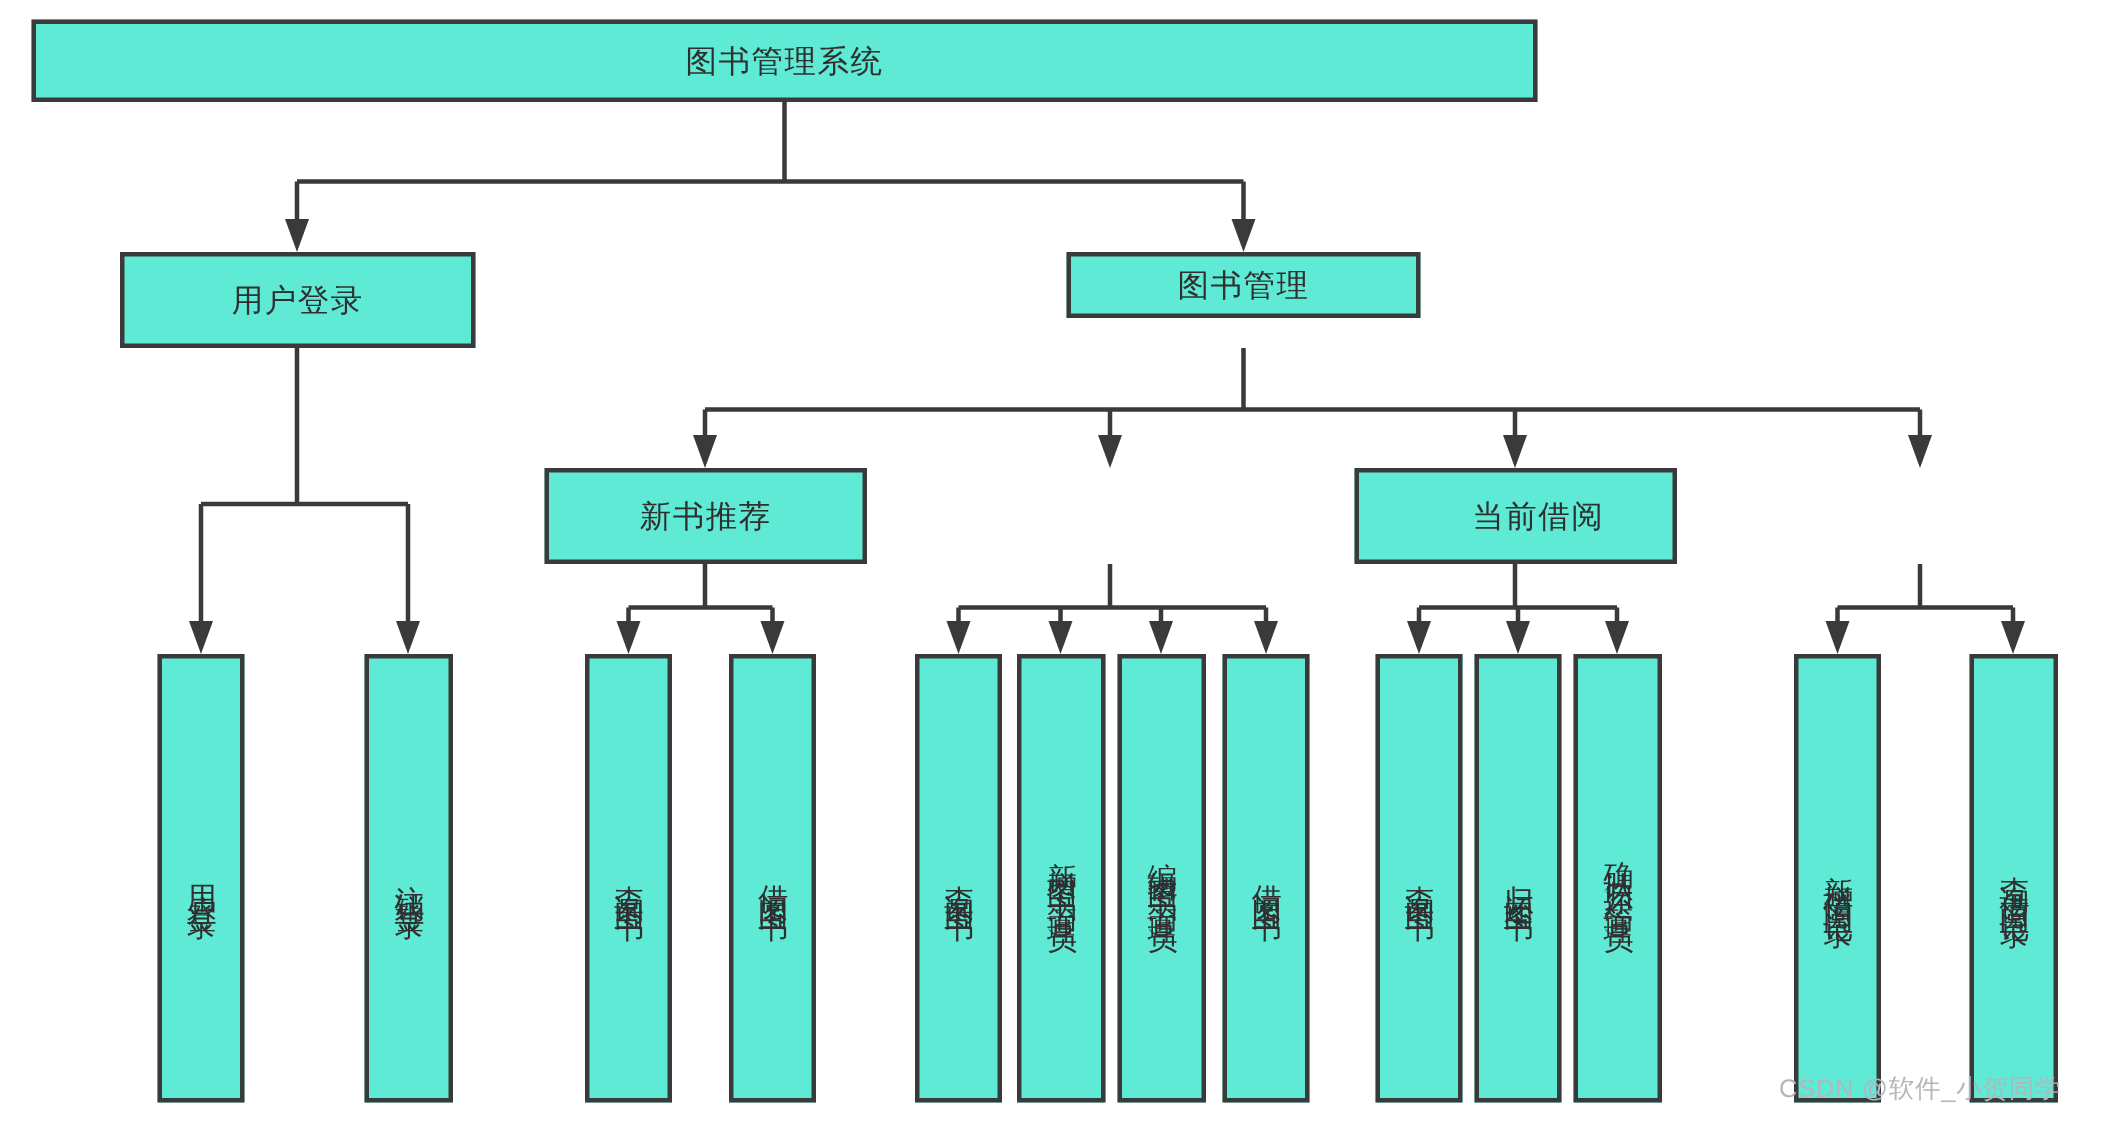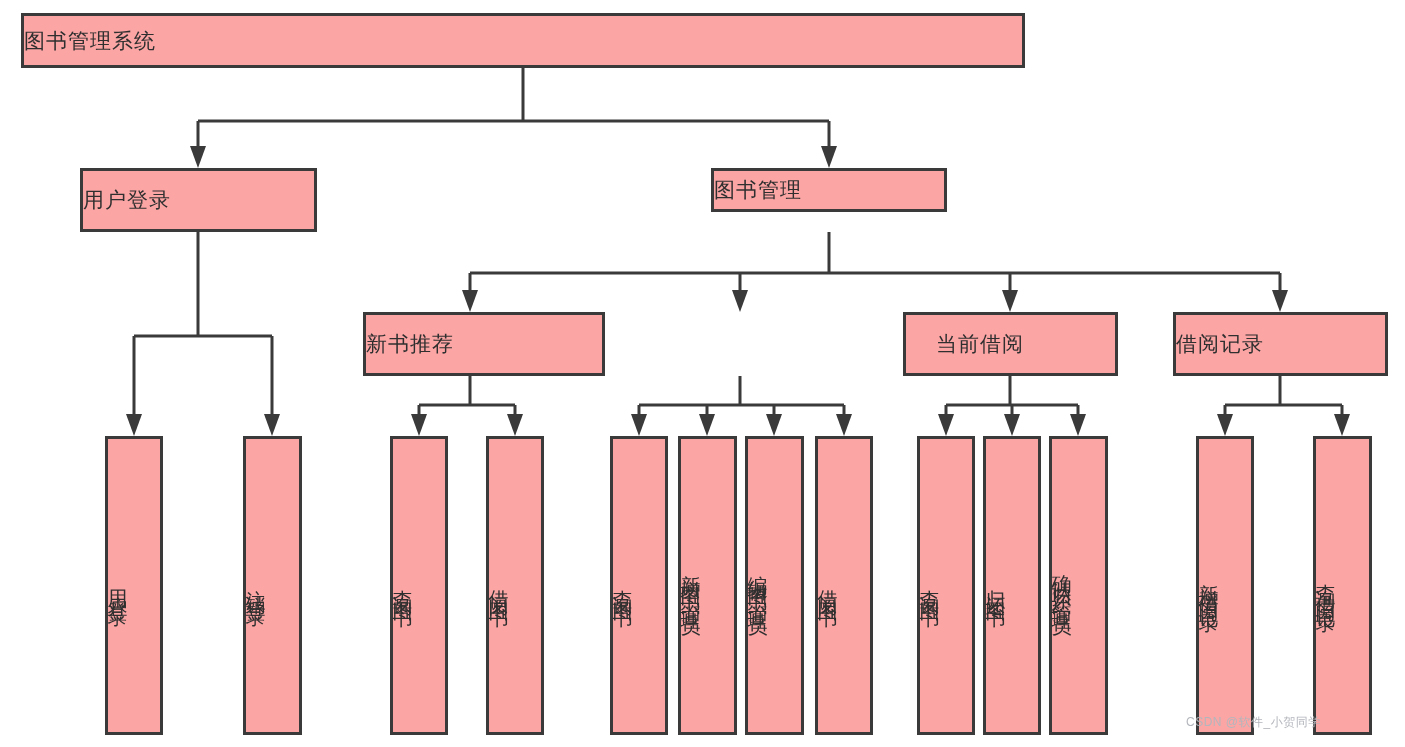--- a/index.html
+++ b/index.html
@@ -17,46 +17,46 @@
   }
   svg.wires {
     position: absolute;
     left: 0;
     top: 0;
     width: 1405px;
     height: 747px;
   }
   .node {
     position: absolute;
-    background: #fca5a5;
+    background: #5eead4;
     border: 3px solid #3a3a3a;
     box-sizing: border-box;
     display: flex;
     align-items: center;
-    justify-content: flex-start;
+    justify-content: center;
     color: #2f2f2f;
   }
   .hnode {
     font-size: 21px;
     letter-spacing: 1px;
     white-space: nowrap;
   }
   .vnode .vlabel {
     writing-mode: vertical-rl;
     text-orientation: mixed;
     font-size: 20px;
     line-height: 1;
     letter-spacing: 6px;
     white-space: nowrap;
   }
   .watermark {
     position: absolute;
     left: 1186px;
     top: 714px;
-    font-size: 12px;
+    font-size: 17px;
     color: #b3b6bc;
     letter-spacing: 0.5px;
     white-space: nowrap;
     z-index: 5;
     pointer-events: none;
   }
 </style>
 </head>
 <body>
 
@@ -130,28 +130,25 @@
     <span>图书管理系统</span>
   </div>
 
   <div class="node hnode" style="left:80px; top:168px; width:237px; height:64px;">
     <span>用户登录</span>
   </div>
   <div class="node hnode" style="left:711px; top:168px; width:236px; height:44px;">
     <span>图书管理</span>
   </div>
 
-  <div class="node hnode" style="left:363px; top:312px; width:242px; height:64px;">
+  <div class="node hnode" style="left:363px; top:312px; width:215px; height:64px;">
     <span>新书推荐</span>
   </div>
   <div class="node hnode" style="left:903px; top:312px; width:215px; height:64px;padding-left:30px;">
     <span>当前借阅</span>
-  </div>
-  <div class="node hnode" style="left:1173px; top:312px; width:215px; height:64px;">
-    <span>借阅记录</span>
   </div>
 
   <div class="node vnode" style="left:105px; top:436px; width:58px; height:299px;">
     <span class="vlabel">用户登录</span>
   </div>
   <div class="node vnode" style="left:243px; top:436px; width:59px; height:299px;">
     <span class="vlabel">注销登录</span>
   </div>
 
   <div class="node vnode" style="left:390px; top:436px; width:58px; height:299px;">

